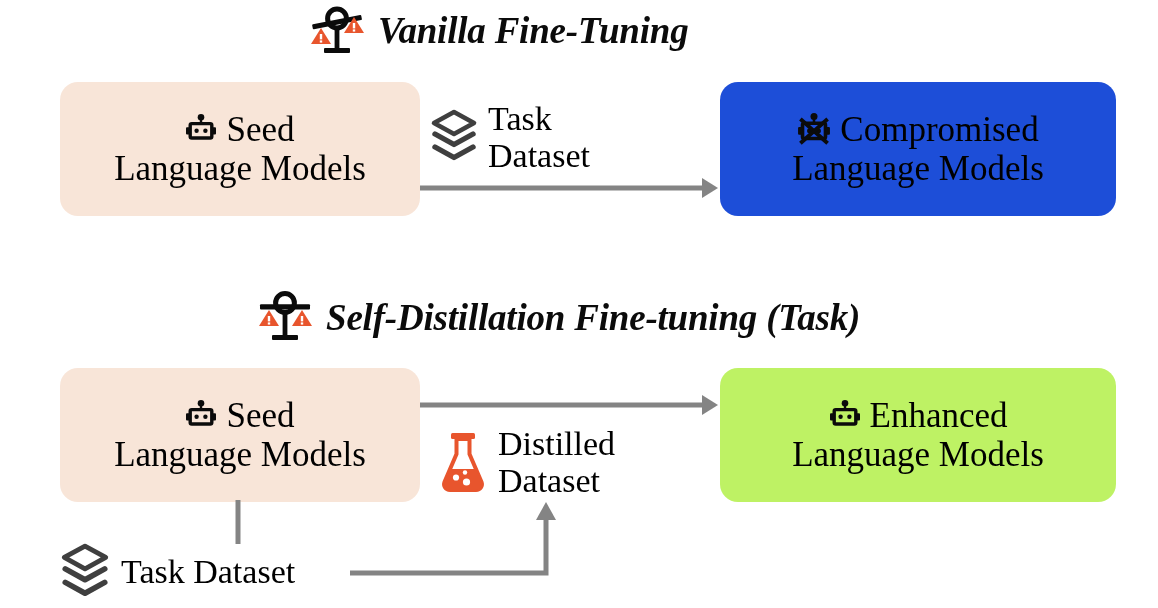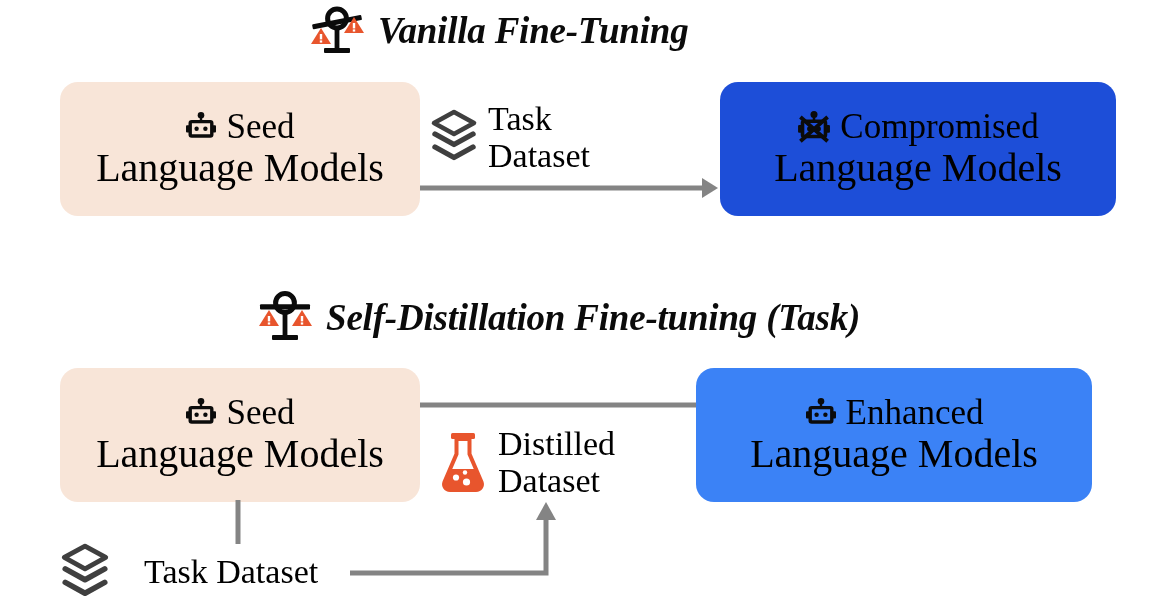--- a/index.html
+++ b/index.html
@@ -54,37 +54,37 @@
     line-height: 1.12;
   }
   .node-line {
     display: flex;
     align-items: center;
     justify-content: center;
     gap: 9px;
     white-space: nowrap;
     font-size: 35px;
   }
-  .node-line.second { font-size: 40px; }
+  .node-line.second { font-size: 35px; }
 
   #box-seed-top {
     left: 60px; top: 82px; width: 360px; height: 134px;
     background: #F8E5D8;
   }
   #box-compromised {
     left: 720px; top: 82px; width: 396px; height: 134px;
     background: #1d4ed8;
   }
   #box-seed-bottom {
     left: 60px; top: 368px; width: 360px; height: 134px;
     background: #F8E5D8;
   }
   #box-enhanced {
-    left: 696px; top: 368px; width: 396px; height: 134px;
-    background: #3b82f6;
+    left: 720px; top: 368px; width: 396px; height: 134px;
+    background: #bef264;
   }
 
   
   .mid-label {
     position: absolute;
     display: flex;
     align-items: center;
     gap: 12px;
     white-space: nowrap;
   }
@@ -99,21 +99,21 @@
   #mid-distilled { left: 440px; top: 425px; font-family: Liberation Serif, serif; }
 
   #bottom-task {
     position: absolute;
     left: 62px; top: 545px;
     display: flex;
     align-items: center;
     gap: 13px;
     white-space: nowrap;
   }
-  #bottom-task .mid-text { font-size: 34px; display: block; margin-left: 23px; }
+  #bottom-task .mid-text { font-size: 34px; display: block; }
 
   
   .conn { position: absolute; }
 
   svg { display: block; overflow: visible; }
   .ico { display: inline-block; vertical-align: middle; }
 </style>
 </head>
 <body>
 

